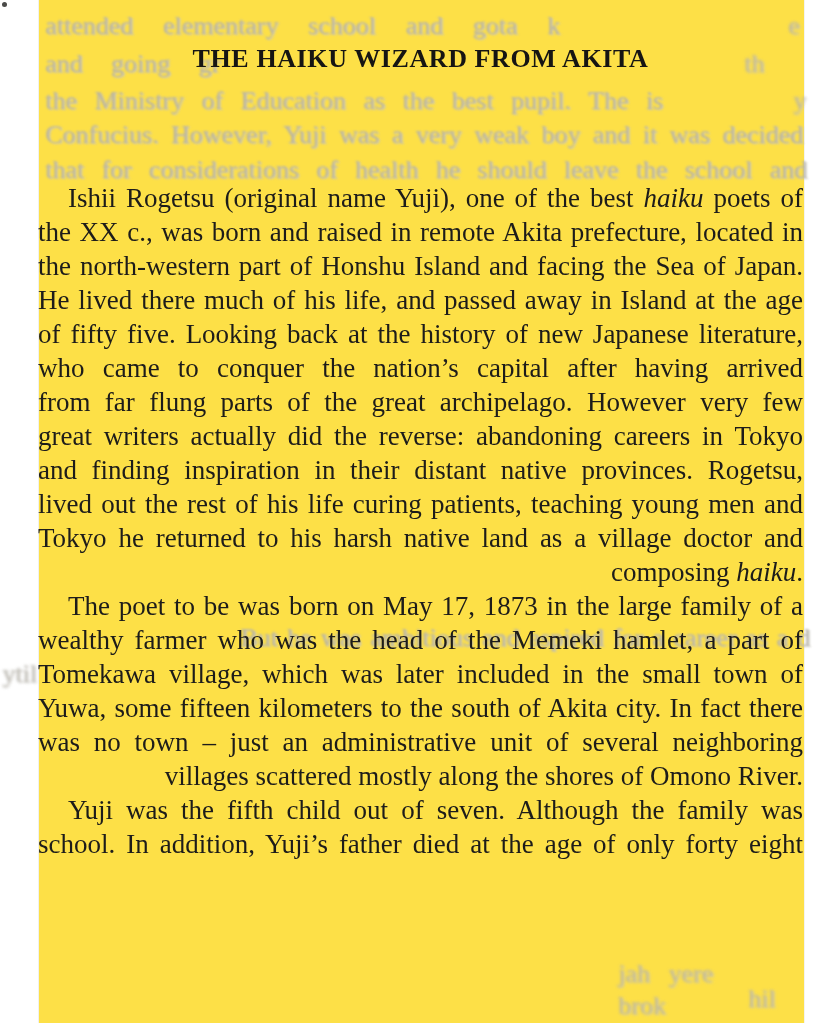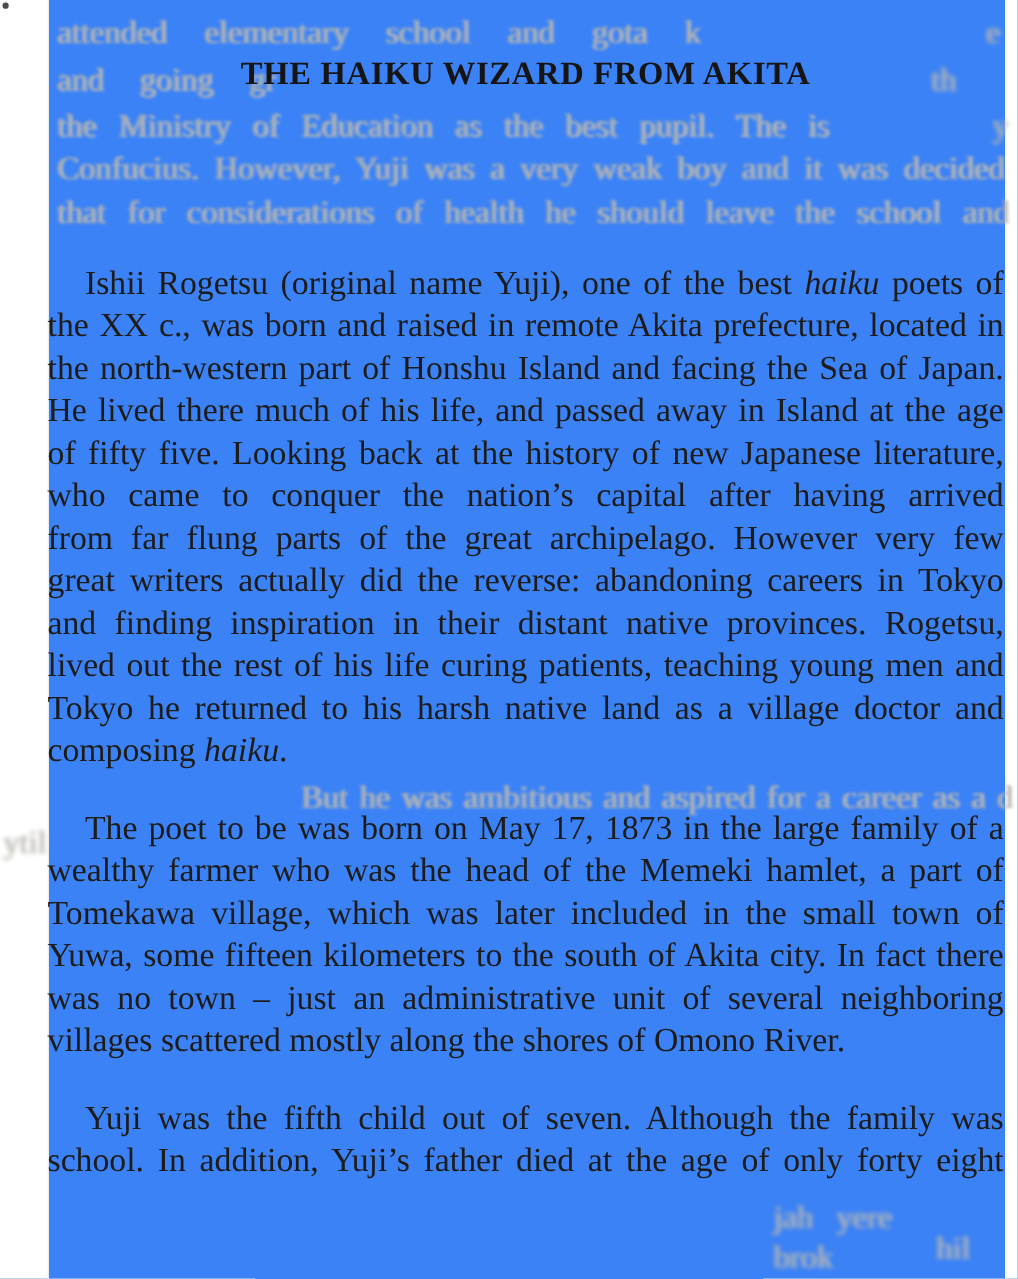--- a/index.html
+++ b/index.html
@@ -1,19 +1,19 @@
 <!DOCTYPE html>
 <html><head>
 <meta charset="utf-8">
 <style>
   html,body { margin:0; padding:0; background:#ffffff; }
   .page {
     position:relative;
     width:814px; height:1023px;
-    background:#3b82f6;
+    background:#fde047;
     font-family:"Liberation Serif", serif;
     overflow:hidden;
   }
   .margin-strip { position:absolute; top:0; bottom:0; background:#ffffff; }
   .margin-strip.left  { left:0;  width:38px; border-right:1px solid #f1f1ee; }
   .margin-strip.right { right:0; width:9px;  border-left:1px solid #f3f3f0; }
   .scan-dot {
     position:absolute; left:2px; top:2px; width:5px; height:5px;
     background:#4a4a48; border-radius:50%; filter:blur(0.6px);
   }
@@ -33,23 +33,23 @@
     margin:0; text-align:center;
     font-size:26px; font-weight:bold; letter-spacing:0.6px;
     color:#161513;
   }
   .body-text {
     position:absolute; top:181px; left:38px; width:765px;
     font-size:27px; line-height:34px;
     color:#1d1c1a;
   }
   .para { margin:0; }
-  .line { text-align:left; }
+  .line { text-align:right; }
   .line.j { text-align:justify; text-align-last:justify; }
-  .line.indent { text-indent:30px;margin-top:28px; }
+  .line.indent { text-indent:30px; }
   .line em { font-style:italic; }
 </style>
 </head>
 <body>
 
 <div class="page">
 
   <div class="margin-strip left"></div>
   <div class="margin-strip right"></div>
   <div class="scan-dot"></div>

